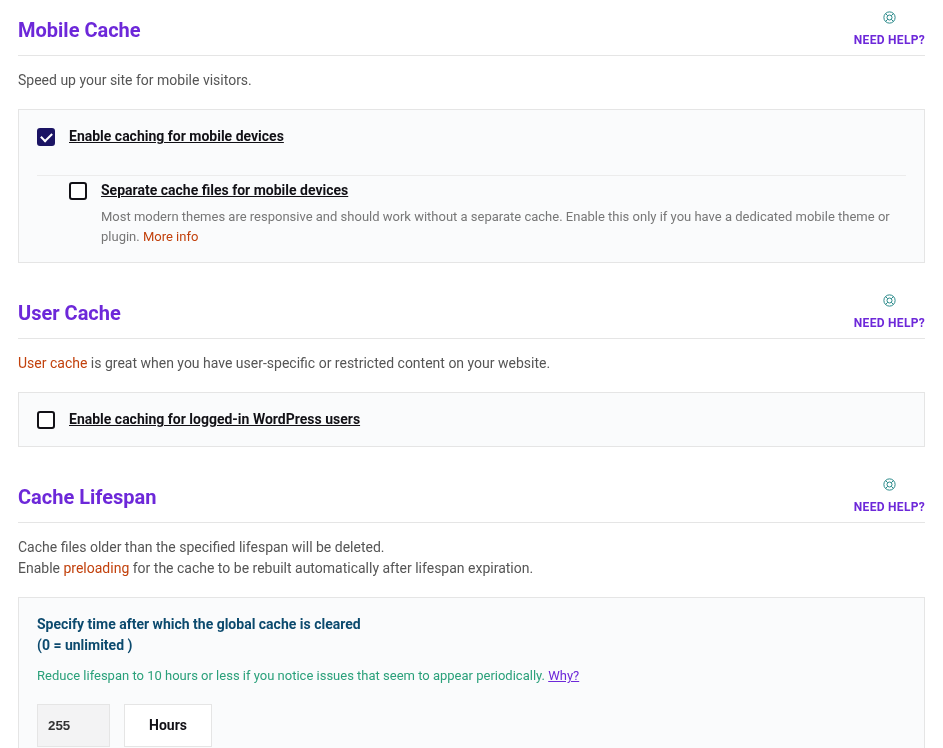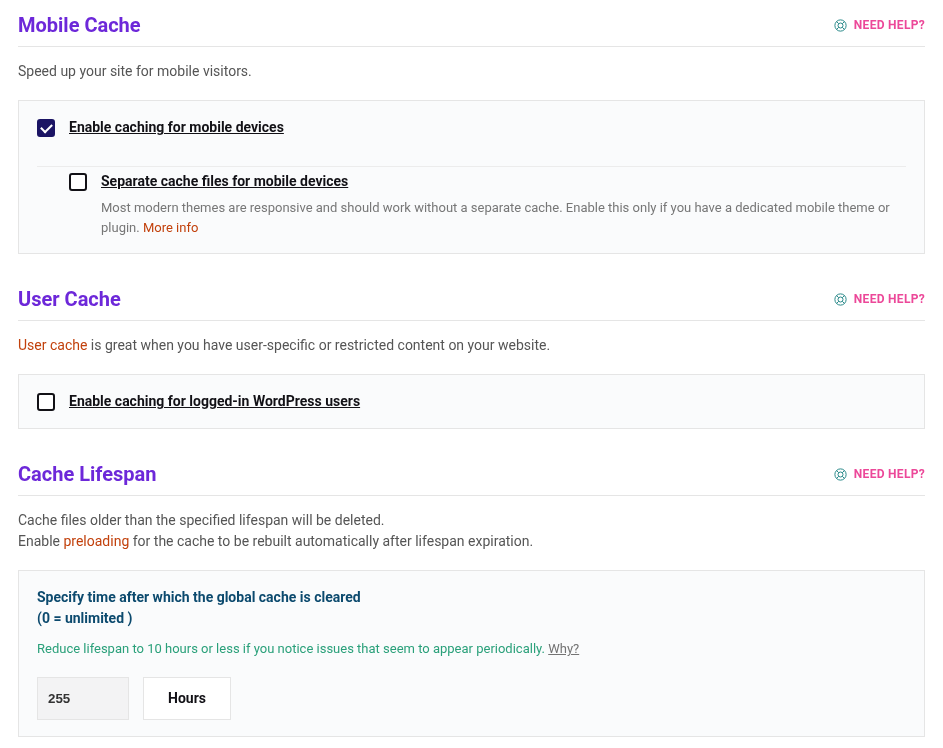--- a/index.html
+++ b/index.html
@@ -20,29 +20,30 @@
     border-bottom: 1px solid #e5e5e5;
     padding-bottom: 6px;
     margin-bottom: 14px;
   }
   .section-title {
     color: #6d28d9;
     font-size: 20px;
     font-weight: 700;
   }
   .help-link {
-    color: #ec4899;
+    color: #6d28d9;
     font-size: 12px;
     font-weight: 700;
     letter-spacing: 0.3px;
     display: inline-flex;
     align-items: center;
     gap: 6px;
     cursor: pointer;
     text-decoration: none;
+    flex-direction: column;
   }
   .help-link svg { width: 15px; height: 15px; }
   .section-desc {
     color: #555;
     margin-bottom: 18px;
     margin-top: 8px;
   }
   .section-desc a, .note a {
     color: #c2410c;
   }
@@ -98,28 +99,28 @@
   }
   .panel-heading {
     font-weight: 700;
     color: #0c4a6e;
   }
   .panel-hint {
     color: #2aa07a;
     margin-top: 10px;
     font-size: 13px;
   }
-  .panel-hint a { color: #737373; text-decoration: underline; }
+  .panel-hint a { color: #6d28d9; text-decoration: underline; }
   .input-row {
     display: flex;
     gap: 14px;
     margin-top: 18px;
   }
   .num-input {
-    width: 92px;
+    width: 73px;
     padding: 10px 10px;
     border: 1px solid #e5e5e5;
     background: #f3f3f4;
     font-weight: 700;
     color: #333;
     text-align: left;
   }
   .unit-select {
     padding: 10px 24px;
     border: 1px solid #e5e5e5;

